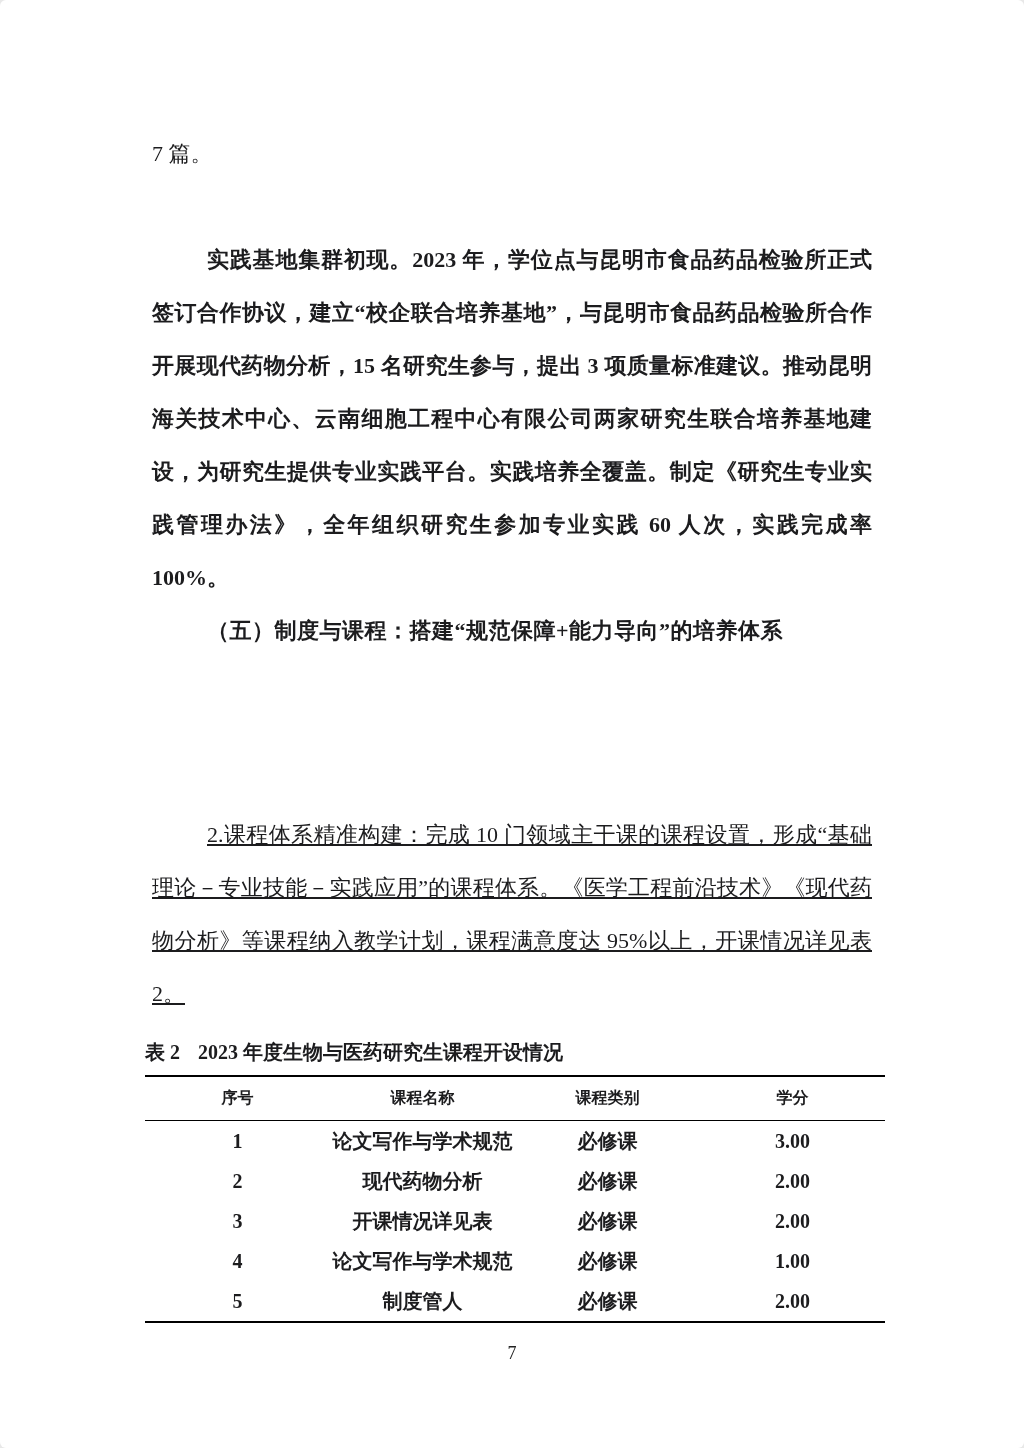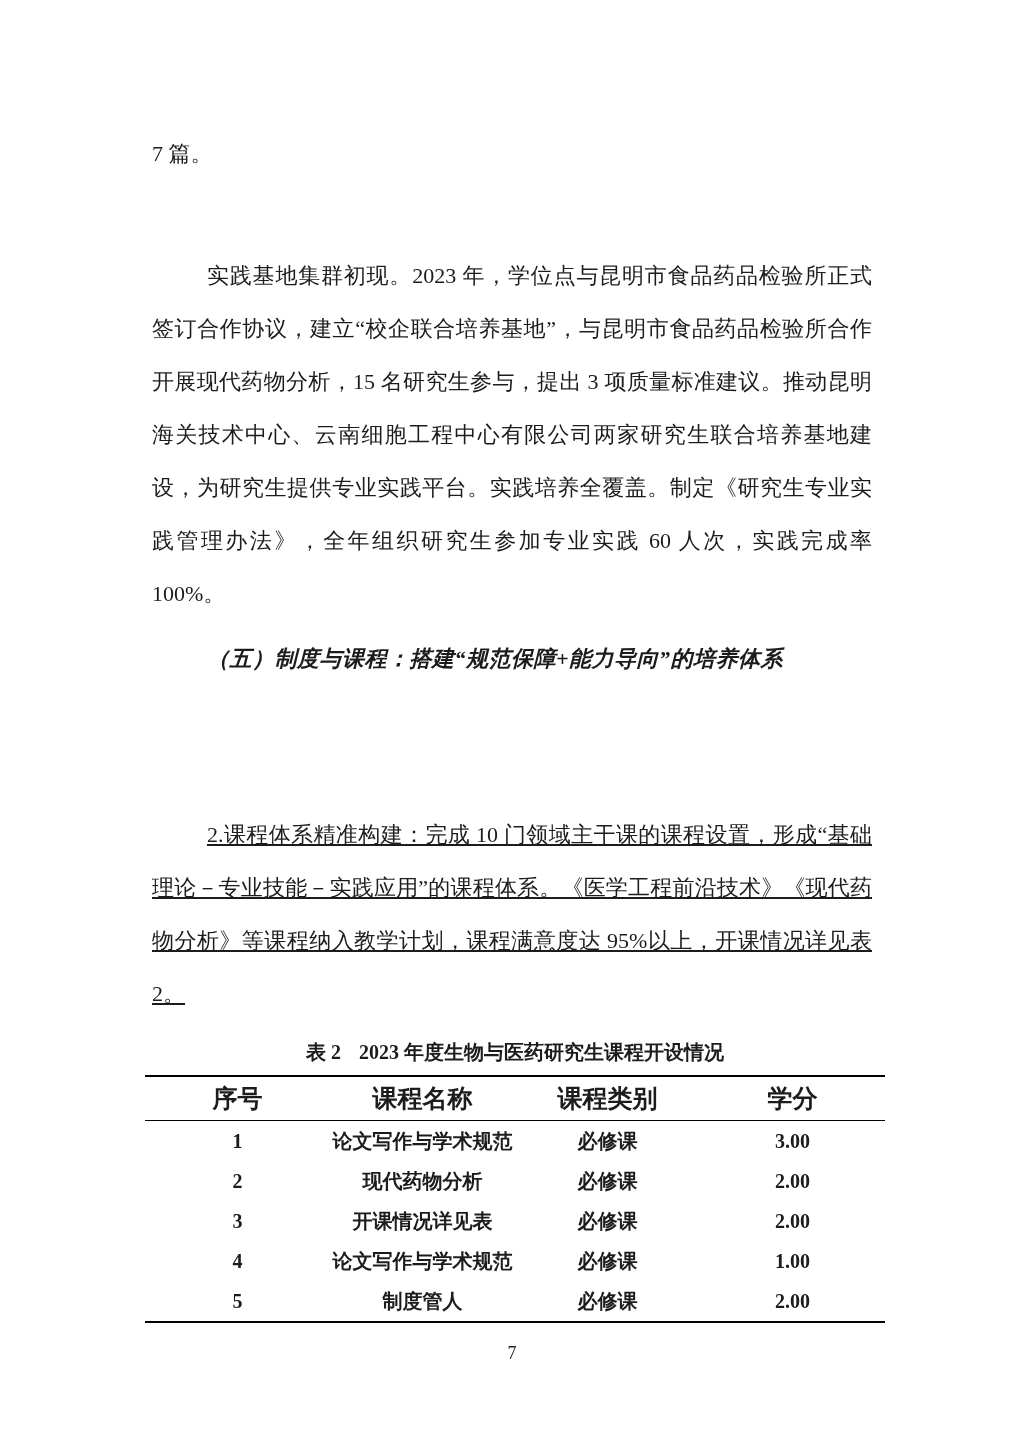--- a/index.html
+++ b/index.html
@@ -4,43 +4,44 @@
 <style>
   html,body{margin:0;padding:0;background:#e8e8e8;}
   .page{
     position:relative;
     width:1024px;height:1448px;
     background:#ffffff;
     font-family:"Liberation Serif","DejaVu Serif",serif;
     color:#1c1c1e;
     overflow:hidden;
     margin:0 auto;
+    border-radius:6px;
   }
   .blk{position:absolute;left:152px;width:720px;font-size:22px;line-height:53px;}
   .para{text-align:justify;text-justify:inter-character;text-indent:55px;}
   .cont{text-align:justify;text-justify:inter-character;text-indent:0;}
   .heading{font-weight:700;text-indent:55px;letter-spacing:0.5px;}
   .intro{top:127px;}
   .h4{top:180px;}
-  .p4{top:249px;}
-  .h5{top:632px;font-style:italic;}
+  .p4{top:233px;font-weight:bold;}
+  .h5{top:604px;}
   .p51{top:657px;}
   .p52{top:808px;text-decoration:underline;}
   .caption{
     position:absolute;left:145px;top:1030px;width:740px;height:45px;
-    line-height:45px;text-align:center;font-weight:700;font-size:20px;
+    line-height:45px;font-weight:700;font-size:20px;
   }
   .caption .cap-label{margin-right:18px;}
   .coursetable{
     position:absolute;left:145px;top:1075px;width:740px;
     border-collapse:collapse;table-layout:fixed;
   }
   .coursetable{border-top:2.5px solid #000;border-bottom:2.5px solid #000;}
   .coursetable th{
-    height:43px;font-size:25px;font-weight:700;text-align:center;
+    height:43px;font-size:16px;font-weight:700;text-align:center;
     border-bottom:1.5px solid #000;padding:0;
   }
   .coursetable td{
     height:40px;font-size:20px;font-weight:700;text-align:center;padding:0;
   }
   .pageno{
     position:absolute;left:0;top:1341px;width:1024px;height:24px;
     text-align:center;font-size:18px;line-height:24px;color:#222;
   }
 </style>

